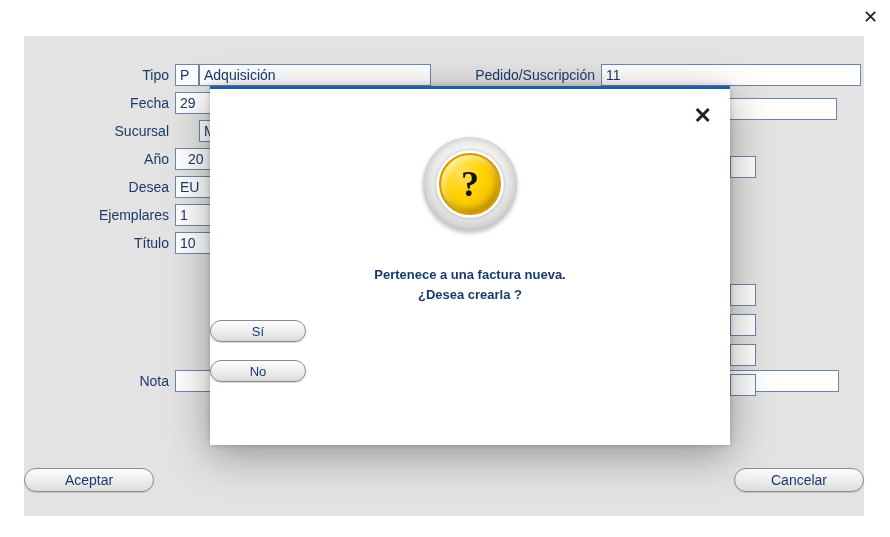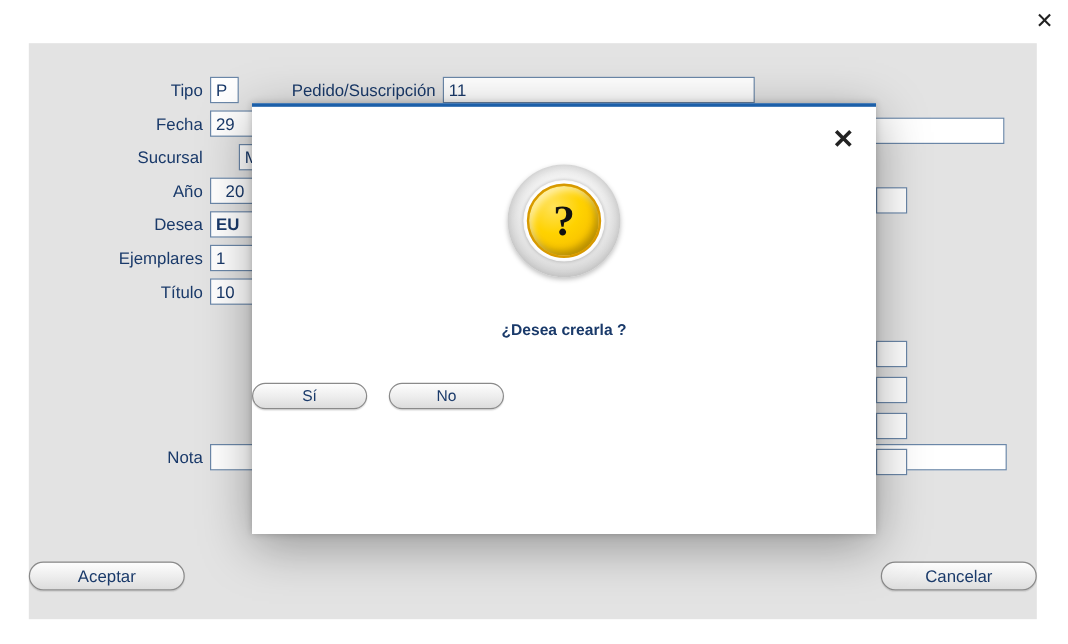--- a/index.html
+++ b/index.html
@@ -153,23 +153,25 @@
   }
   .dialog-text {
     margin-top: 34px;
     text-align: center;
     color: #1a3a6a;
     font-size: 13px;
     font-weight: bold;
     line-height: 1.5;
   }
   .dialog-buttons {
-    margin-top: 34px;
+    margin-top: 16px;
     display:flex;
+    justify-content:center;
     gap: 18px;
+    flex-direction: column;
   }
   .btn-dlg {
     width: 96px;
     height: 22px;
     border: 1px solid #8a8a8a;
     border-radius: 11px;
     background: linear-gradient(to bottom, #fdfdfd 0%, #eeeeee 50%, #dcdcdc 100%);
     color: #1a3a6a;
     font-family: inherit;
     font-size: 13px;
@@ -180,20 +182,21 @@
 </head>
 <body>
 
 <span class="page-close">✕</span>
 
 <div class="panel">
 
   <div class="form-row">
     <div class="form-label">Tipo</div>
     <input class="fld" style="width: 24px;" value="P">
+    <input class="fld" style="width: 232px;" value="Adquisición">
     <div class="col2-label" style="width:152px">Pedido/Suscripción</div>
     <input class="fld" style="width: 260px; margin-left: 6px;" value="11">
   </div>
 
   <div class="form-row">
     <div class="form-label">Fecha</div>
     <input class="fld" style="width: 40px;" value="29">
   </div>
 
   <div class="form-row">
@@ -201,21 +204,21 @@
     <input class="fld" style="width: 40px; margin-left: 24px;" value="MA">
   </div>
 
   <div class="form-row">
     <div class="form-label">Año</div>
     <input class="fld" style="width: 40px; padding-left: 12px;" value="20">
   </div>
 
   <div class="form-row">
     <div class="form-label">Desea</div>
-    <input class="fld" style="width: 40px; font-weight: bold;" value="EU">
+    <input class="fld" style="width: 40px;" value="EU">
   </div>
 
   <div class="form-row">
     <div class="form-label">Ejemplares</div>
     <input class="fld" style="width: 40px;" value="1">
   </div>
 
   <div class="form-row">
     <div class="form-label">Título</div>
     <input class="fld" style="width: 40px;" value="10">
@@ -243,20 +246,21 @@
   <div class="dialog">
     <span class="dialog-close">✕</span>
     <div class="dialog-icon-wrap">
       <div class="icon-outer">
         <div class="icon-ring">
           <div class="icon-disc">?</div>
         </div>
       </div>
     </div>
     <div class="dialog-text">
+      <div>Pertenece a una factura nueva.</div>
       <div>¿Desea crearla ?</div>
     </div>
     <div class="dialog-buttons">
       <button class="btn-dlg">Sí</button>
       <button class="btn-dlg">No</button>
     </div>
   </div>
 </div>
 
 </body></html>

